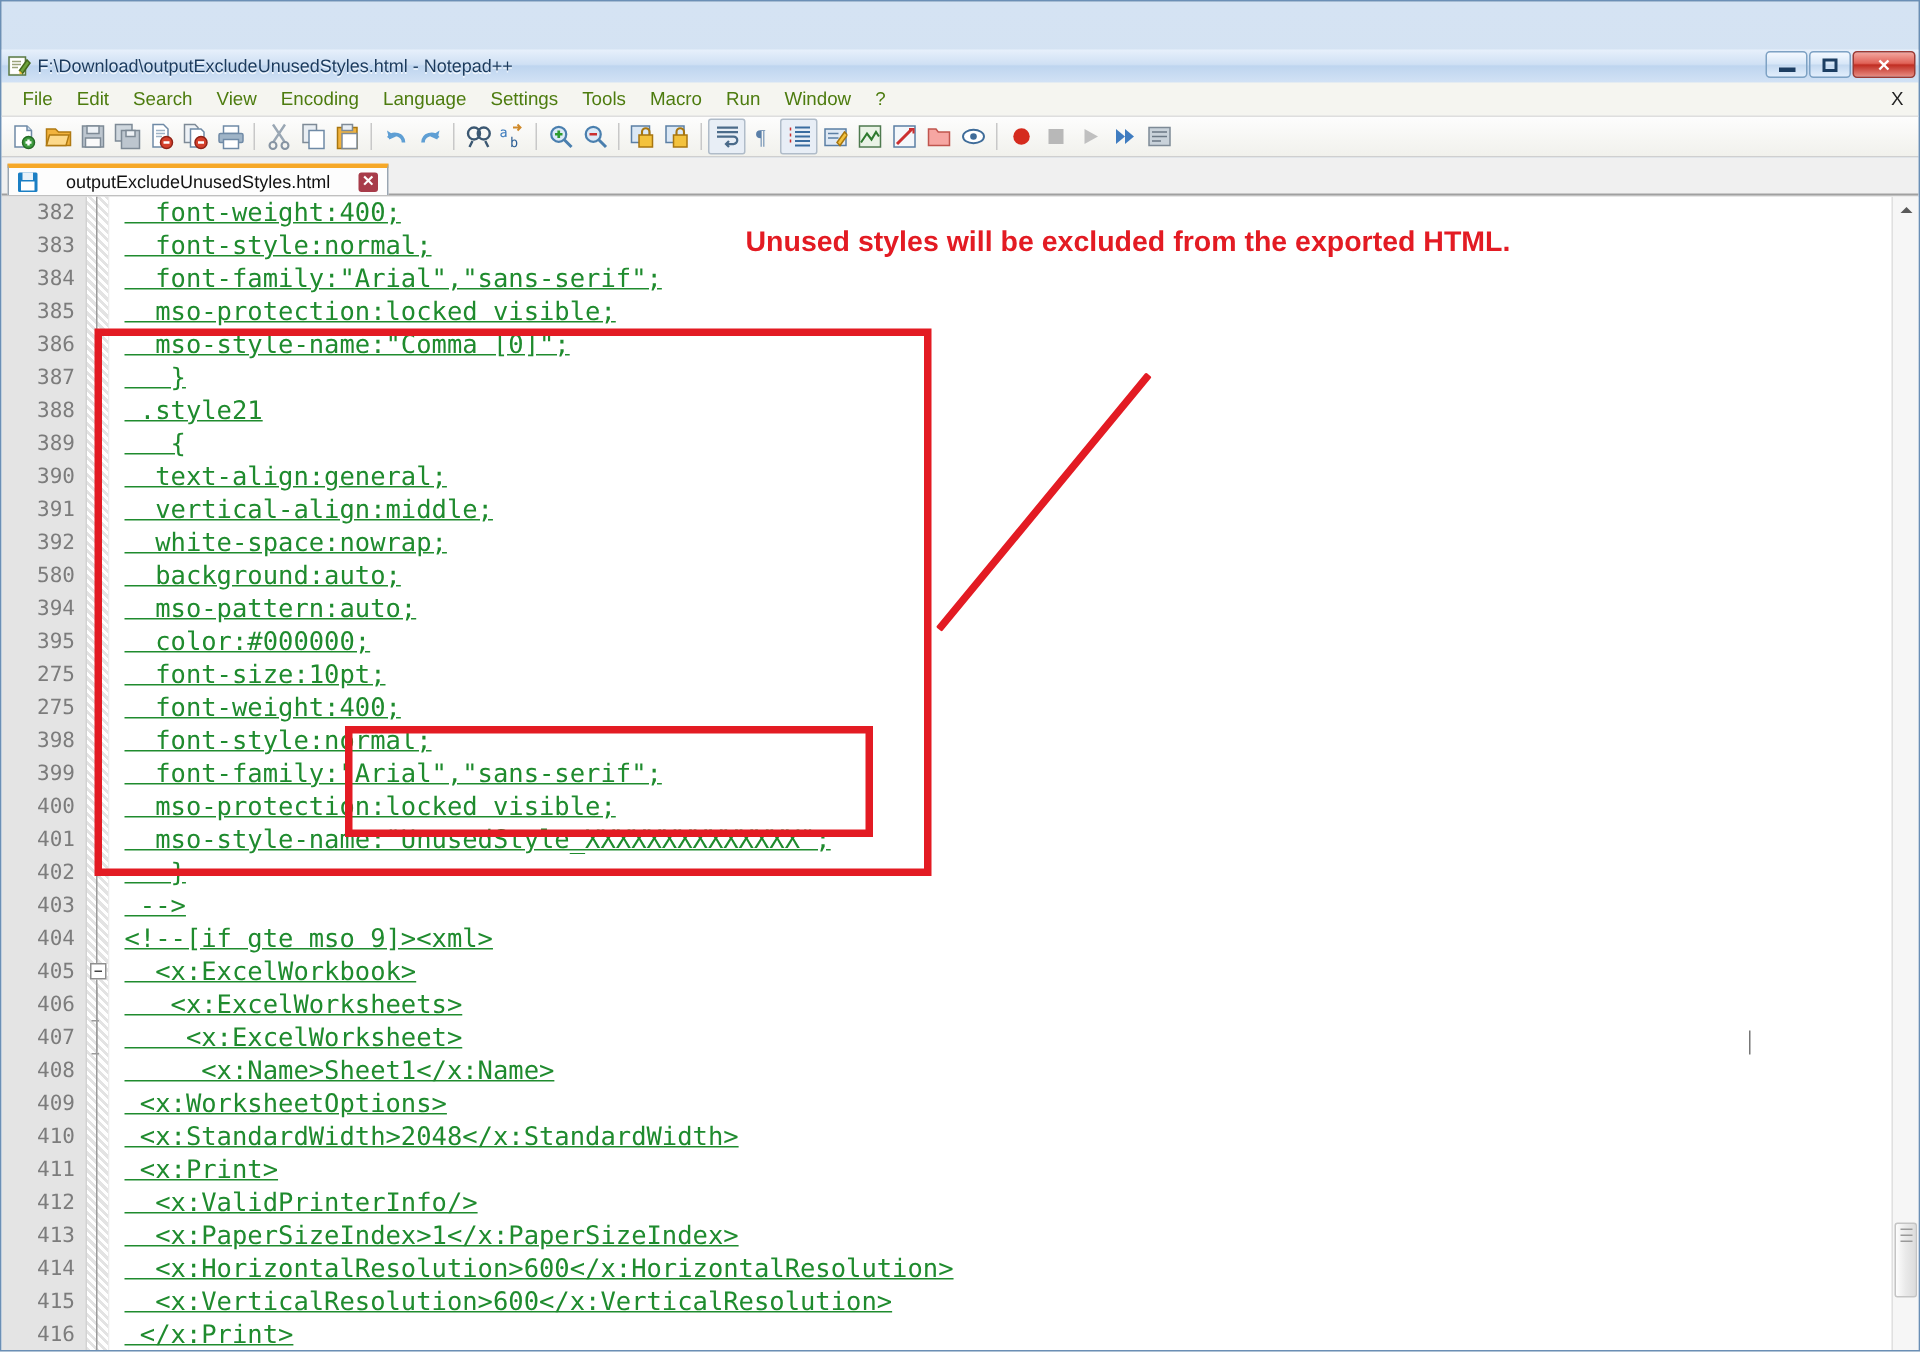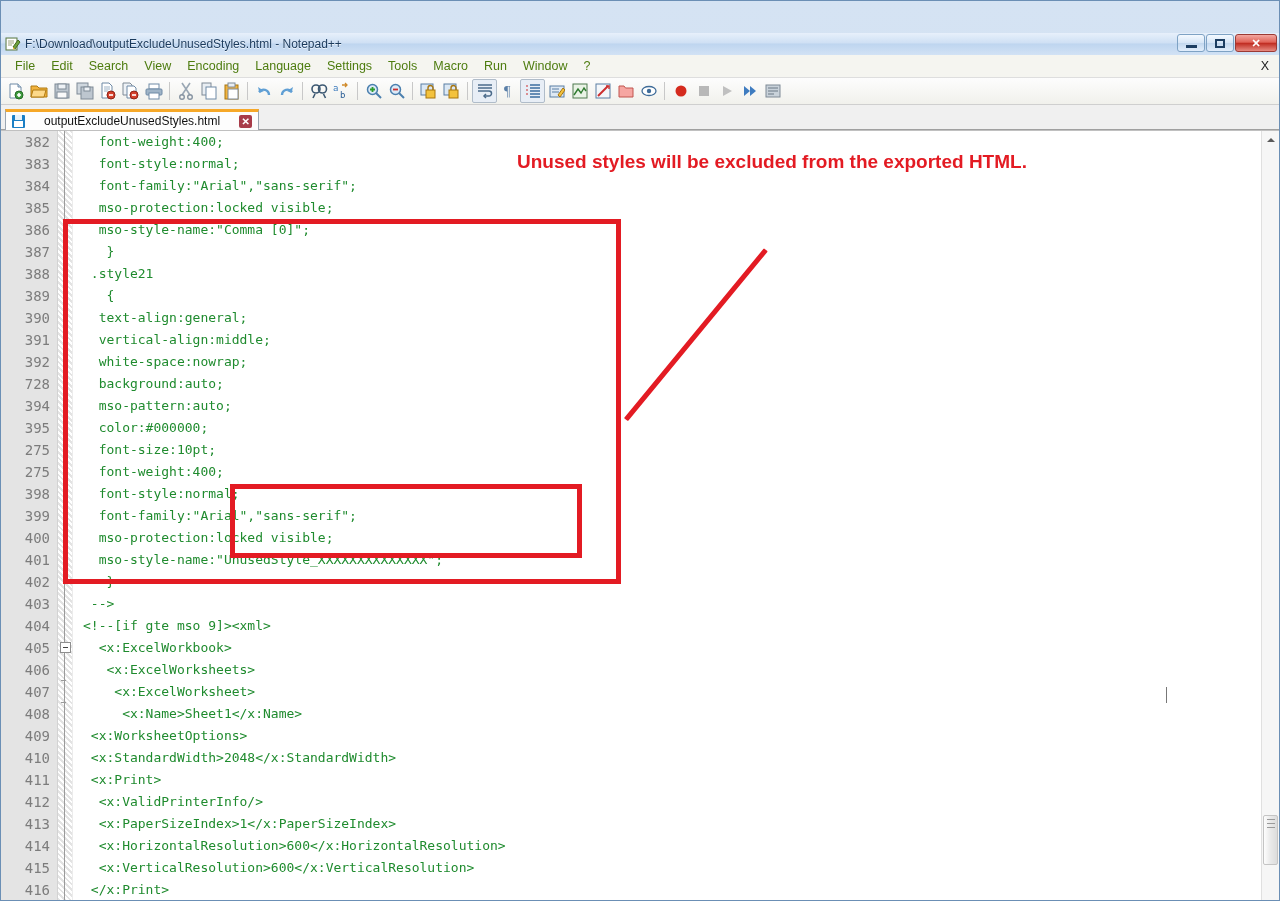--- a/index.html
+++ b/index.html
@@ -64,22 +64,22 @@
   .gutter{width:56px;flex:none;background:#e4e4e4;border-right:1px solid #d3d3d3;
           text-align:right;position:relative;}
   .gutter .num{height:22px;line-height:22px;padding-right:7px;
        font-family:"DejaVu Sans Mono",monospace;font-size:14px;color:#7c7c7c;
        box-sizing:border-box;}
   .foldcol{width:14px;flex:none;background:
       repeating-linear-gradient(45deg,#fff 0 2px,#e3e3e3 2px 4px);
       position:relative;border-right:1px solid #ececec;}
   .codecol{flex:1;position:relative;background:#fff;}
   .cline{height:22px;line-height:22px;white-space:pre;
-      font-family:"DejaVu Sans Mono",monospace;font-size:13px;color:#1f8b2e;
-      padding-left:10px;letter-spacing:0px;}
+      font-family:"DejaVu Sans Mono",monospace;font-size:17px;color:#1f8b2e;
+      padding-left:10px;letter-spacing:0px;text-decoration:underline;}
   .cline .tag{color:#2222d8;}
 
   
   .foldline{position:absolute;left:6px;width:1px;background:#9a9a9a;}
   .foldtick{position:absolute;left:3px;width:5px;height:1px;background:#9a9a9a;}
   .foldbox{position:absolute;left:2px;width:11px;height:11px;border:1px solid #8f8f8f;
         background:#fff;box-sizing:border-box;}
   .foldbox:before{content:"";position:absolute;left:2px;top:4px;width:5px;height:1px;background:#444;}
 
   
@@ -369,21 +369,21 @@
         <div class="num">383</div>
         <div class="num">384</div>
         <div class="num">385</div>
         <div class="num">386</div>
         <div class="num">387</div>
         <div class="num">388</div>
         <div class="num">389</div>
         <div class="num">390</div>
         <div class="num">391</div>
         <div class="num">392</div>
-        <div class="num">728</div>
+        <div class="num">580</div>
         <div class="num">394</div>
         <div class="num">395</div>
         <div class="num">275</div>
         <div class="num">275</div>
         <div class="num">398</div>
         <div class="num">399</div>
         <div class="num">400</div>
         <div class="num">401</div>
         <div class="num">402</div>
         <div class="num">403</div>
@@ -457,21 +457,21 @@
           <span class="tri"></span>
         </div>
       <div class="thumb" style="top:684px;">
         <i></i>
           <i></i>
           <i></i>
       </div>
     </div>
   </div>
 
-  <div class="anno-text" style="left:516px;top:150px;">Unused styles will be excluded from the exported HTML.</div>
+  <div class="anno-text" style="left:496px;top:150px;">Unused styles will be excluded from the exported HTML.</div>
 
   <div class="anno-rect" style="left:62px;top:218px;width:558px;height:365px;"></div>
 
   <div class="anno-rect" style="left:229px;top:483px;width:352px;height:74px;"></div>
 
   <div class="anno-line" style="left:623px;top:417px;width:220px;transform:rotate(-50.5deg);"></div>
 
 </div>
 
 </body></html>

